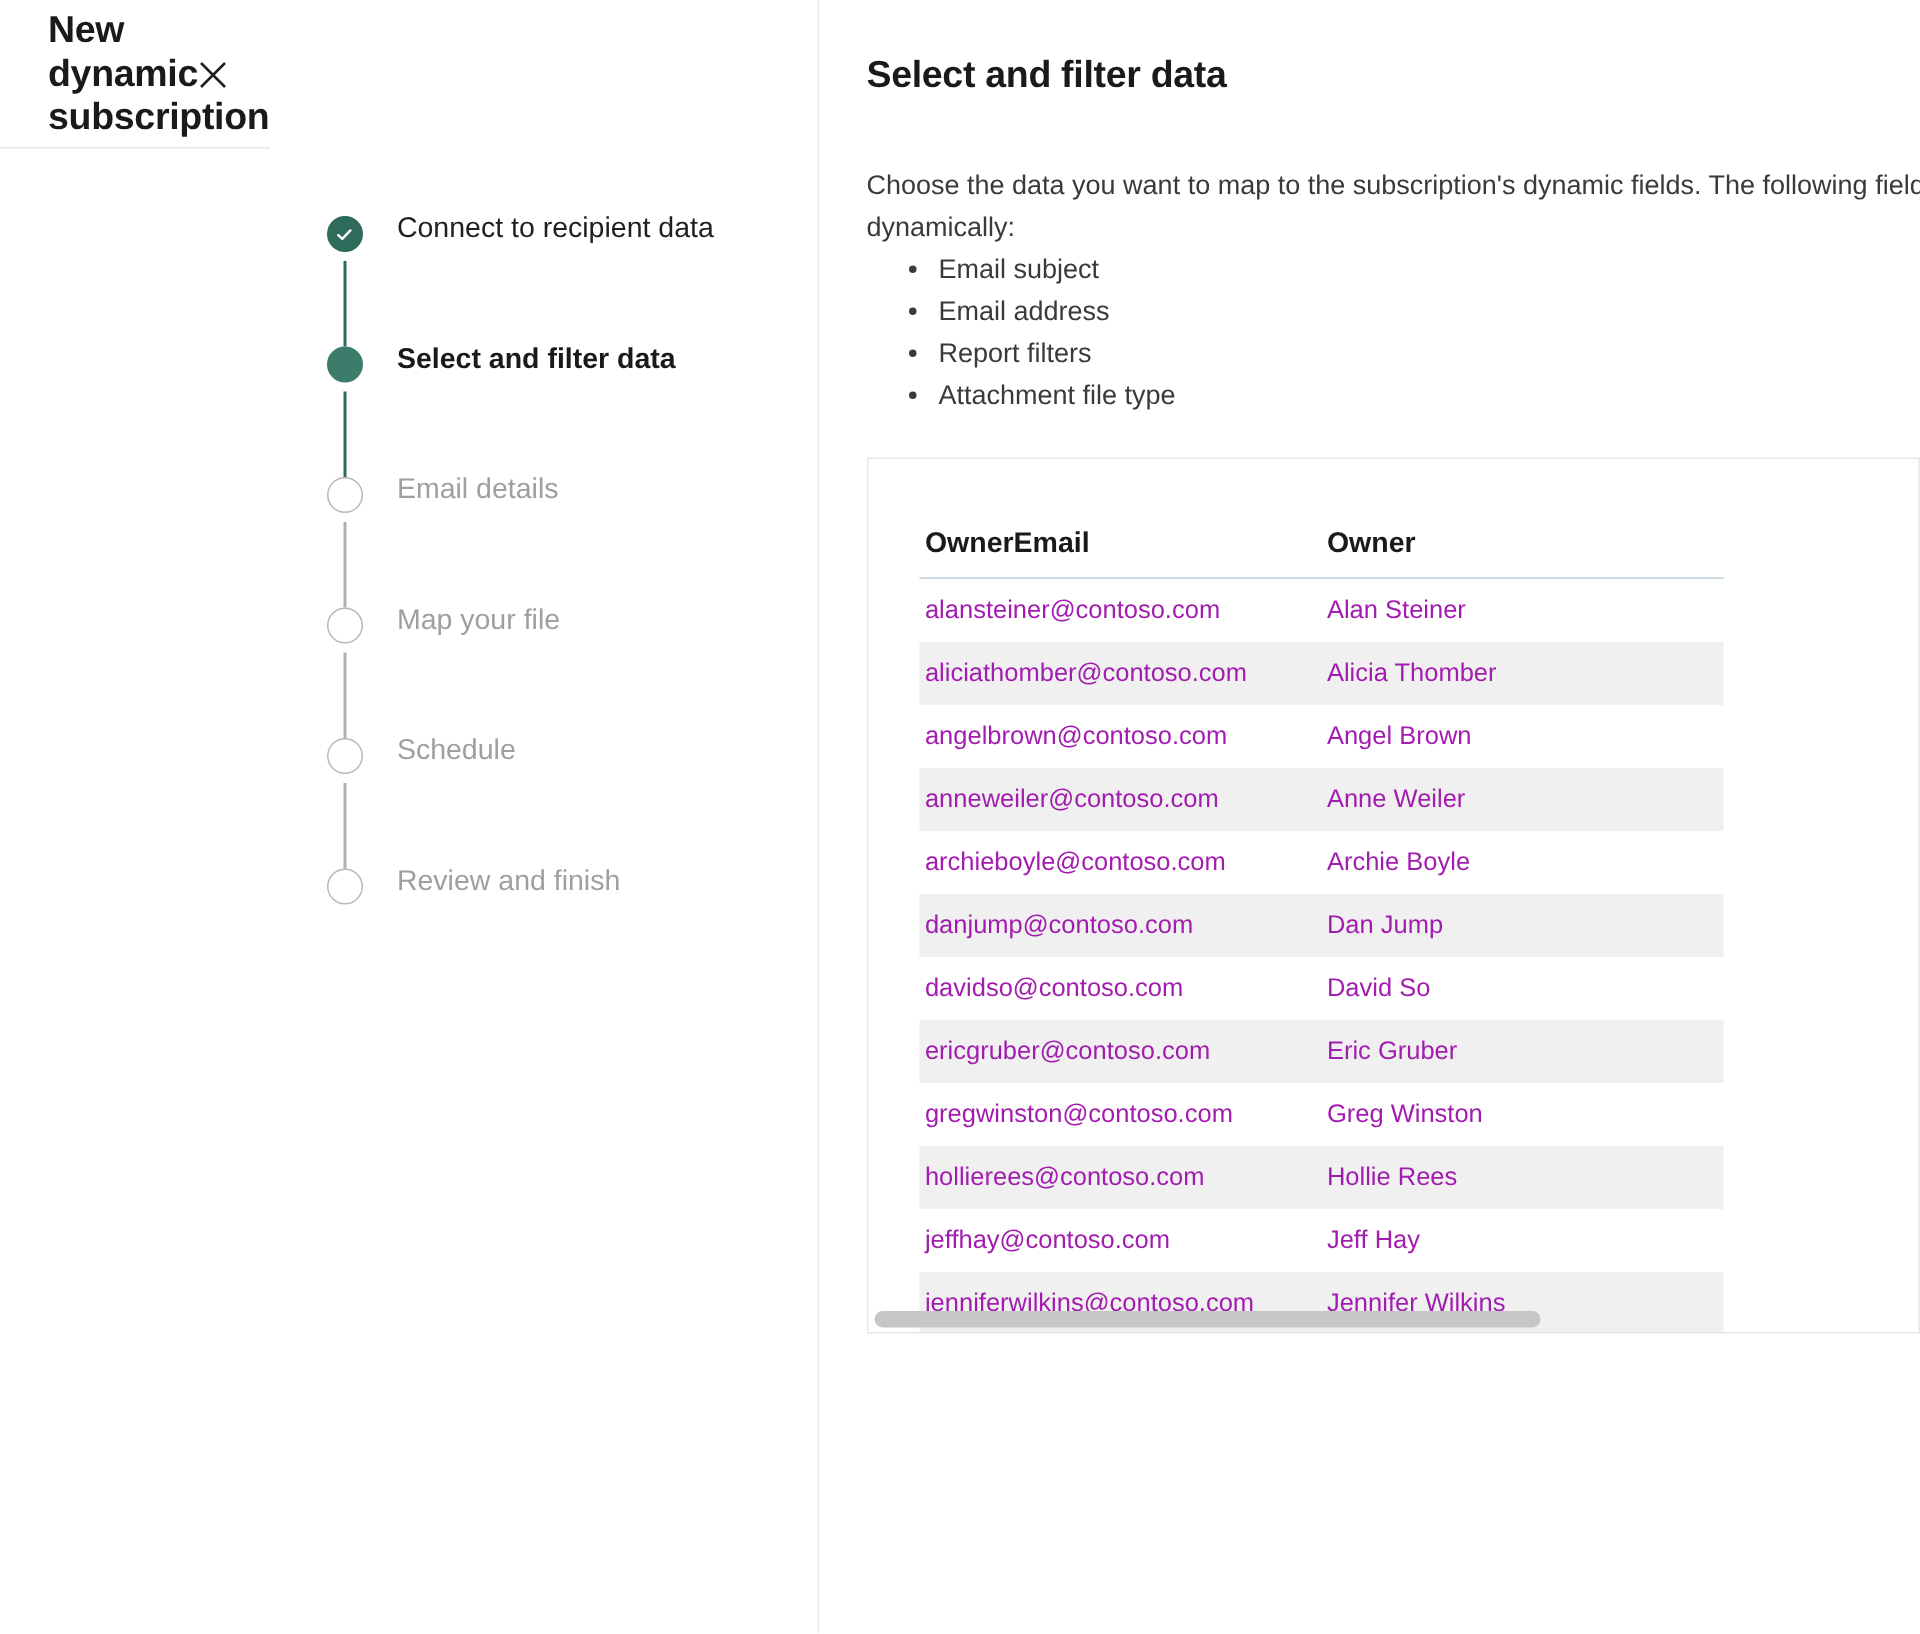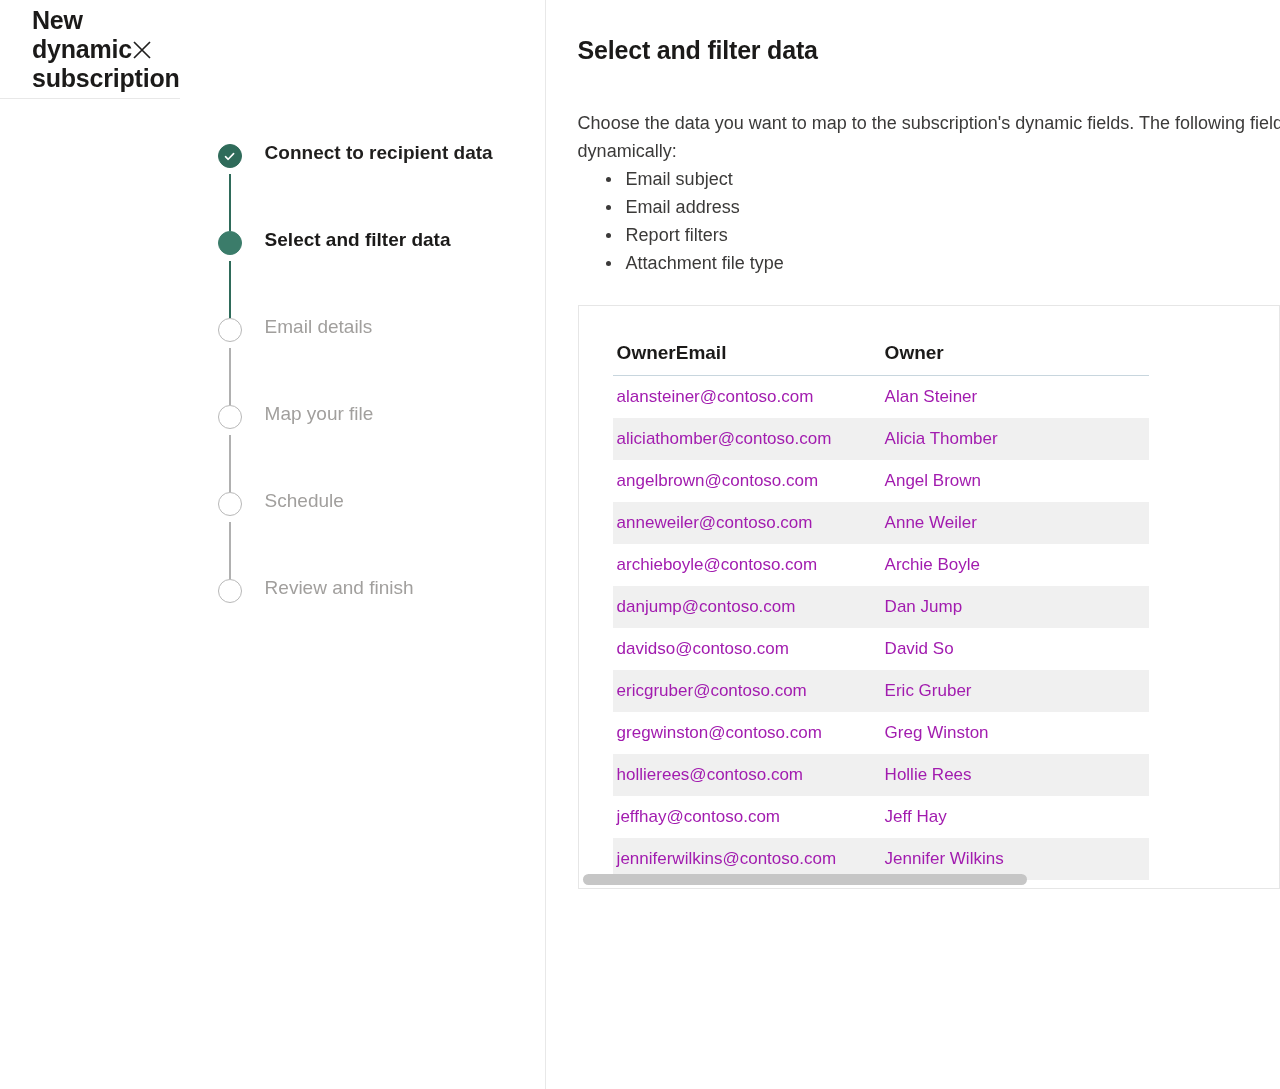--- a/index.html
+++ b/index.html
@@ -117,21 +117,21 @@
   .step.done .step-line, .step.current .step-line { background: #2f6b5a; }
   .step.todo .step-line { background: #b0b0b0; }
   .step:last-child .step-line { display: none; }
 
   .step-label {
     margin-left: 21px;
     font-size: 19px;
     line-height: 26px;
     white-space: nowrap;
   }
-  .step.done .step-label { color: #201f1e; font-weight: bold; }
+  .step.done .step-label { color: #201f1e; font-weight: normal; }
   .step.current .step-label { color: #1b1a19; font-weight: bold; }
   .step.todo .step-label { color: #a19f9d; }
 
   
   .main {
     flex: 1 1 auto;
     min-width: 0;
     position: relative;
     padding: 0 32px;
     display: flex;
@@ -187,21 +187,21 @@
   .report-canvas {
     position: relative;
     flex: 1 1 auto;
     min-width: 0;
     overflow: hidden;
     background: #ffffff;
   }
   .tbl {
     position: absolute;
     left: 34px;
-    top: 36px;
+    top: 46px;
     width: 536px;
     border-collapse: collapse;
     font-size: 17px;
   }
   .tbl th {
     text-align: left;
     font-size: 19px;
     font-weight: bold;
     color: #1b1a19;
     padding: 0 0 11px 4px;

